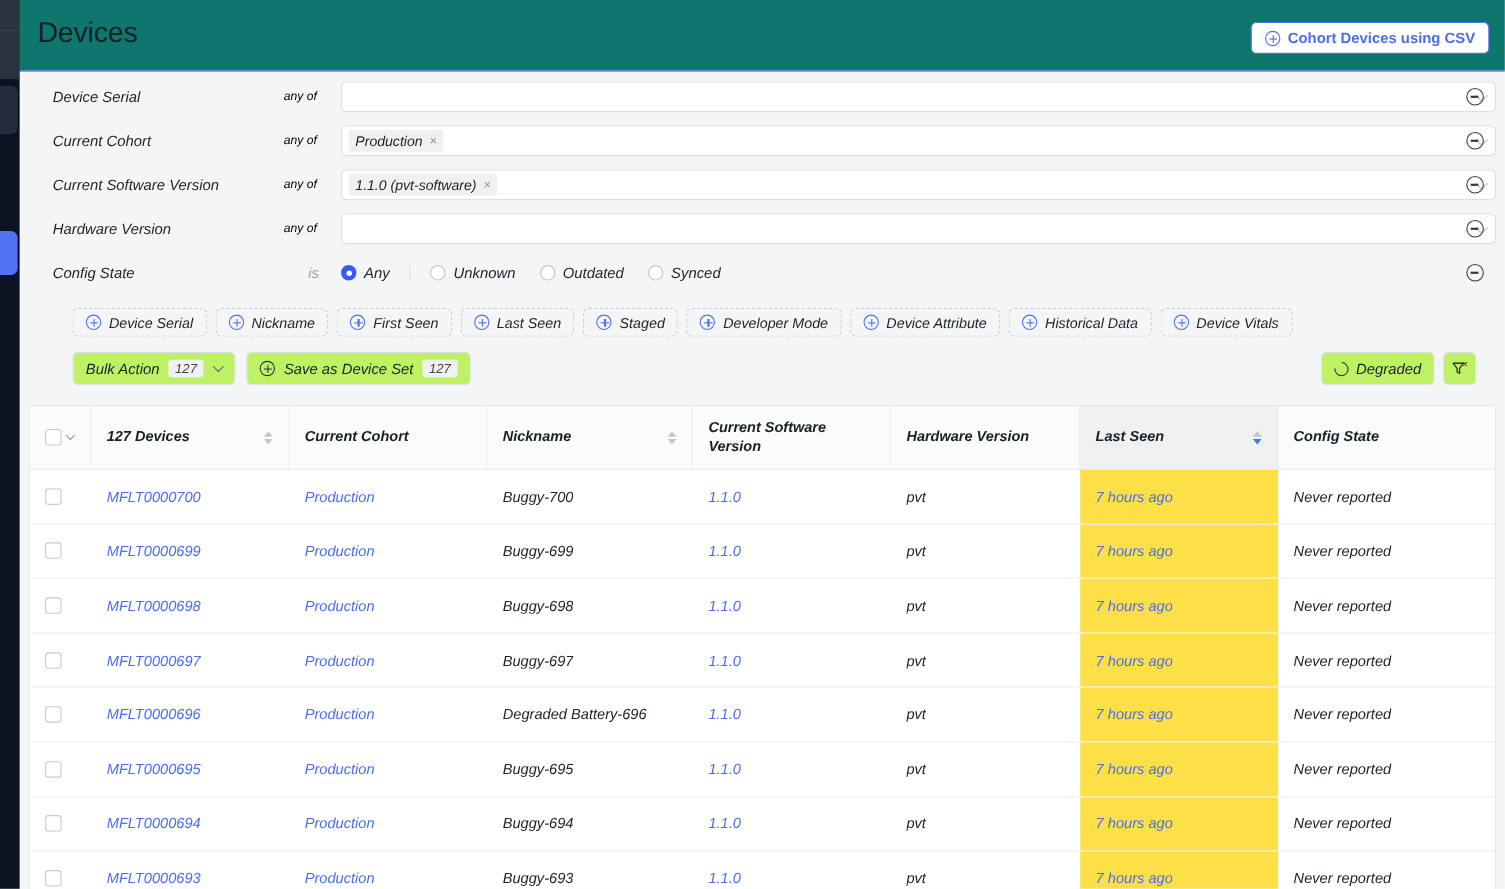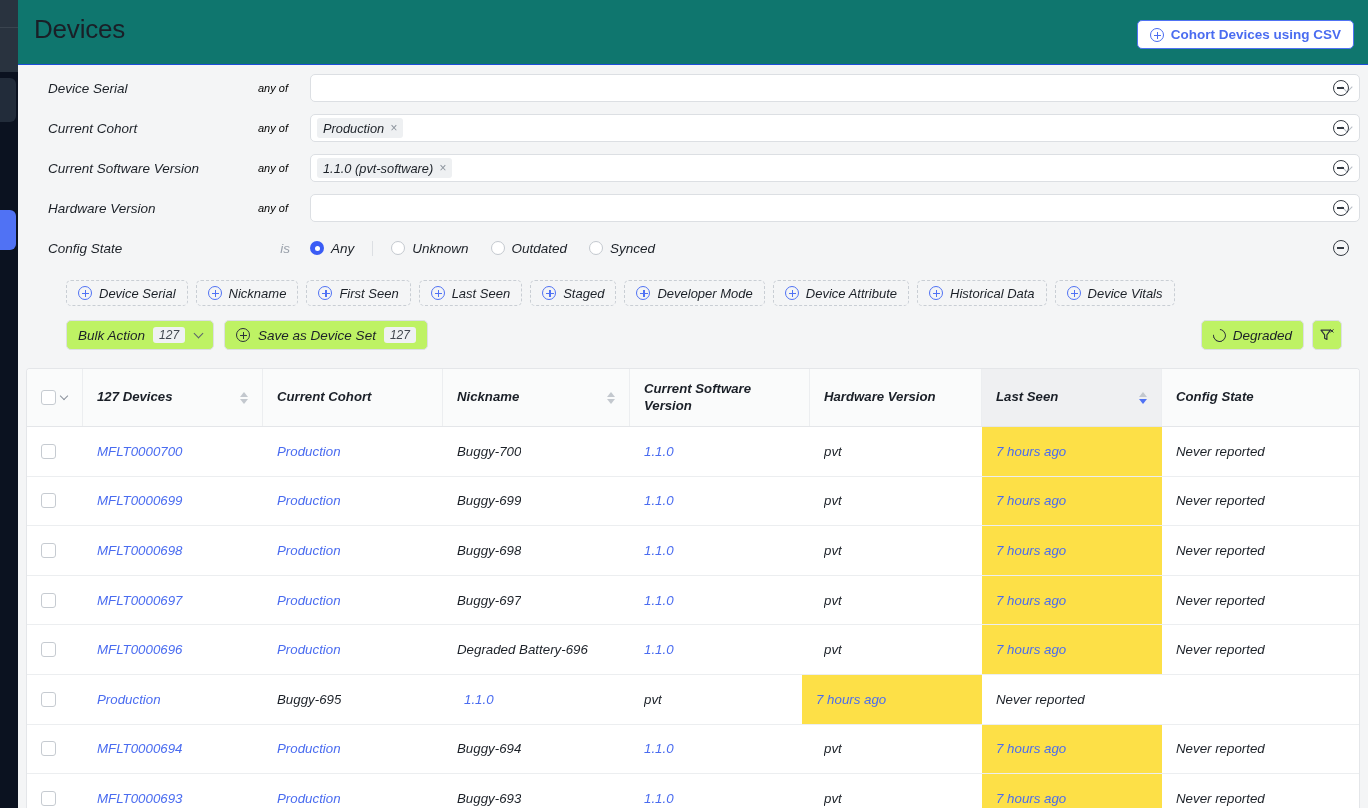--- a/index.html
+++ b/index.html
@@ -579,20 +579,23 @@
             <span class="nowrap link">7 hours ago</span>
           </div>
           <div class="td c-cfg">
             <span class="nowrap">Never reported</span>
           </div>
         </div>
         <div class="trow">
           <div class="td c-check">
             <span class="chk"></span>
           </div>
+          <div class="td c-serial">
+            <span class="nowrap link">MFLT0000695</span>
+          </div>
           <div class="td c-cohort">
             <span class="nowrap link">Production</span>
           </div>
           <div class="td c-nick">
             <span class="nowrap">Buggy-695</span>
           </div>
           <div class="td c-sw">
             <span class="nowrap link">1.1.0</span>
           </div>
           <div class="td c-hw">

